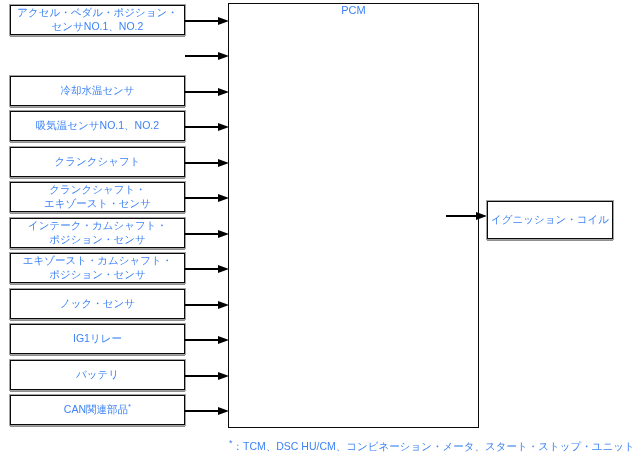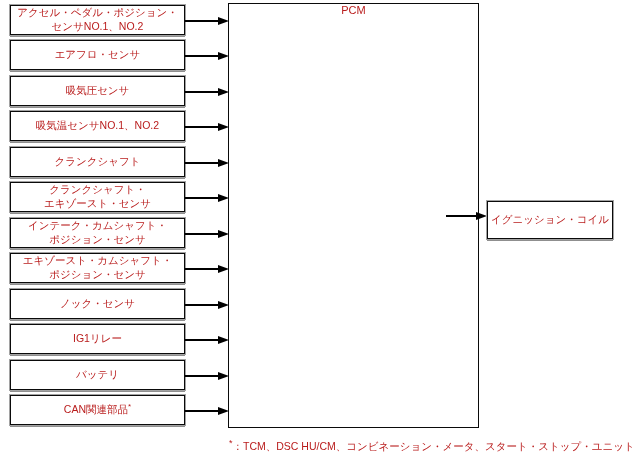--- a/index.html
+++ b/index.html
@@ -6,21 +6,21 @@
     margin: 0;
     padding: 0;
     background: #ffffff;
   }
   #stage {
     position: relative;
     width: 632px;
     height: 465px;
     background: #ffffff;
     font-family: "Liberation Sans", "DejaVu Sans", sans-serif;
-    color: #b91c1c;
+    color: #3b82f6;
     overflow: hidden;
     border-radius: 10px;
   }
   
   .src-box {
     position: absolute;
     left: 10px;
     width: 175px;
     height: 30px;
     box-sizing: border-box;
@@ -109,25 +109,22 @@
 </style>
 </head>
 <body>
 
 <div id="stage">
 
   <div class="src-box" style="top:5px">
       <span class="lbl">アクセル・ペダル・ポジション・
 センサNO.1、NO.2</span>
     </div>
-  <div class="src-box" style="top:40px">
-      <span class="lbl">エアフロ・センサ</span>
-    </div>
   <div class="src-box" style="top:76px">
-      <span class="lbl">吸気圧センサ</span>
+      <span class="lbl">冷却水温センサ</span>
     </div>
   <div class="src-box" style="top:111px">
       <span class="lbl">吸気温センサNO.1、NO.2</span>
     </div>
   <div class="src-box" style="top:147px">
       <span class="lbl">クランクシャフト</span>
     </div>
   <div class="src-box" style="top:182px">
       <span class="lbl">クランクシャフト・
 エキゾースト・センサ</span>

